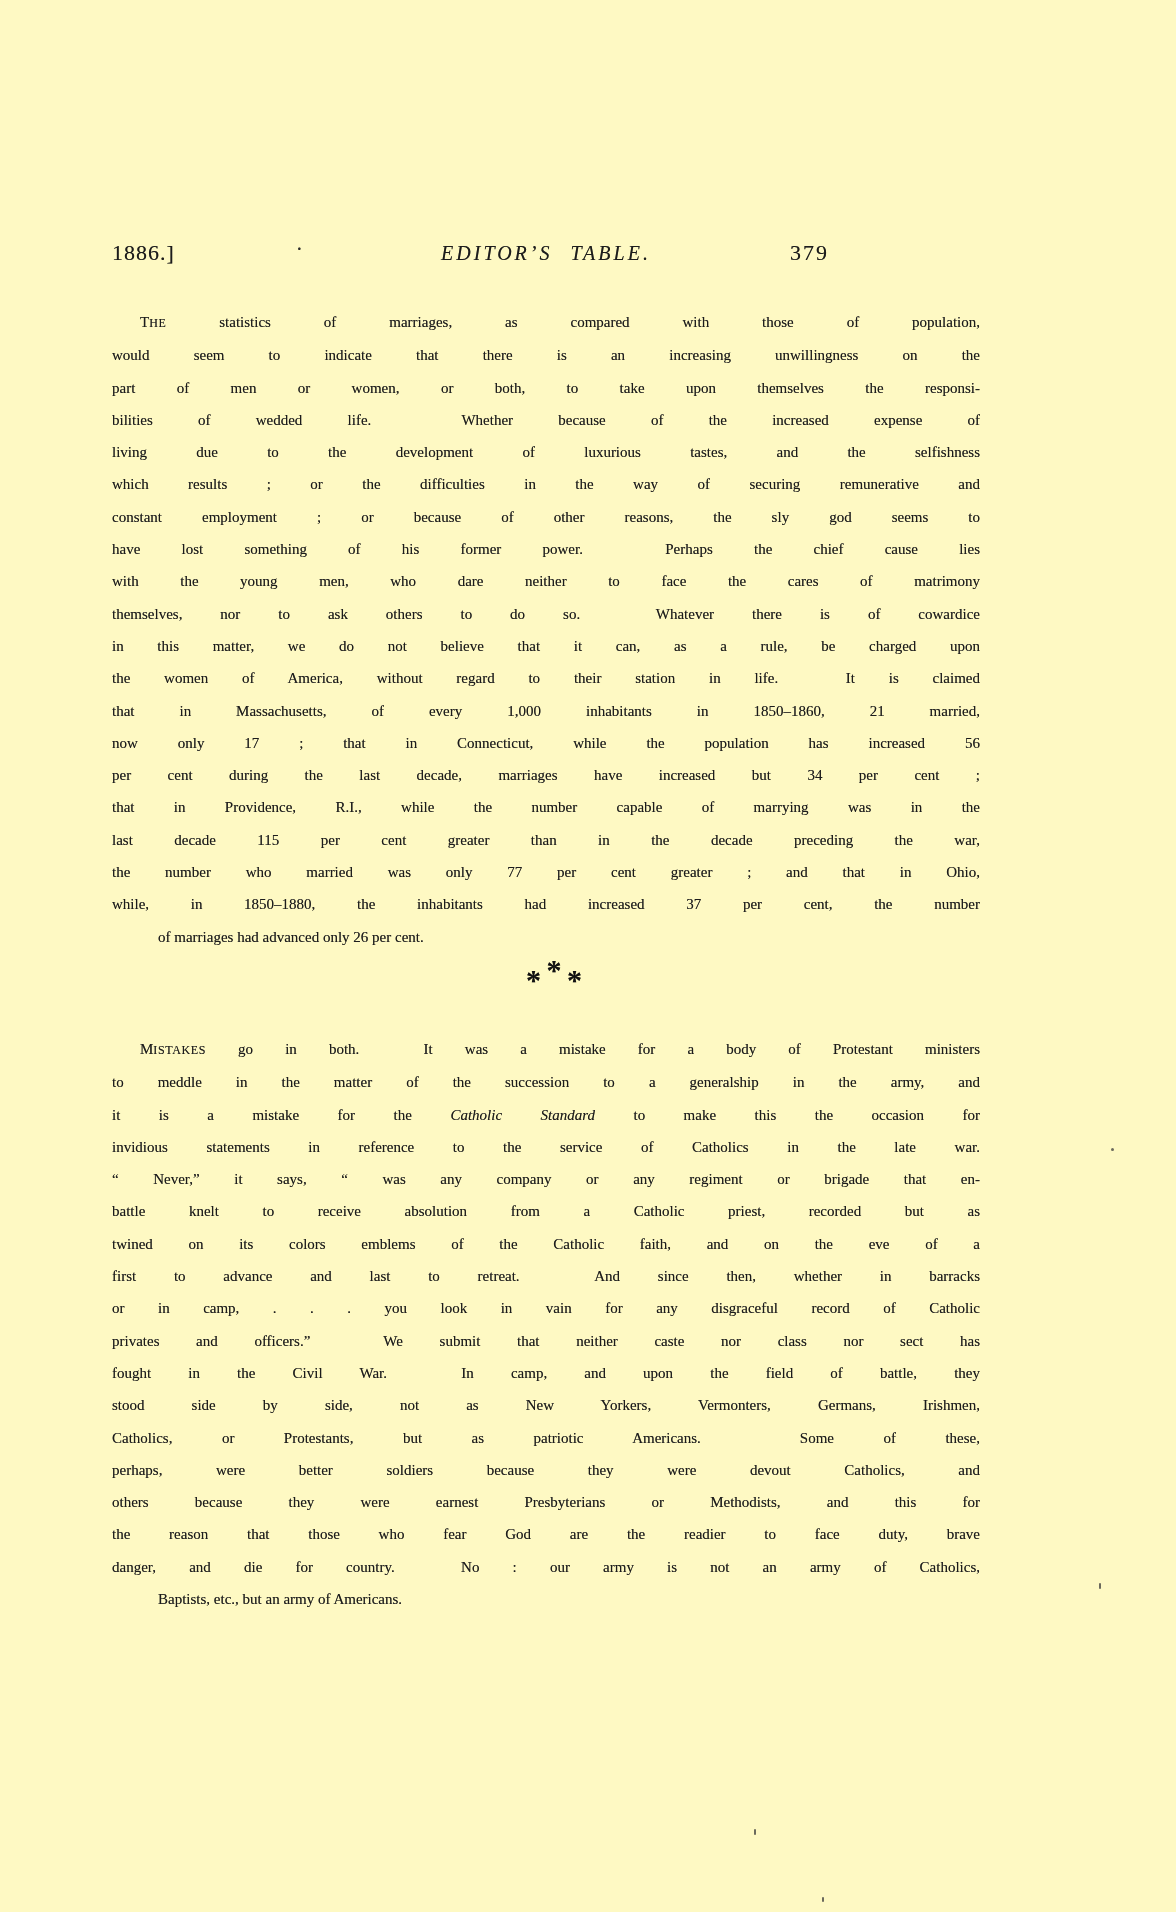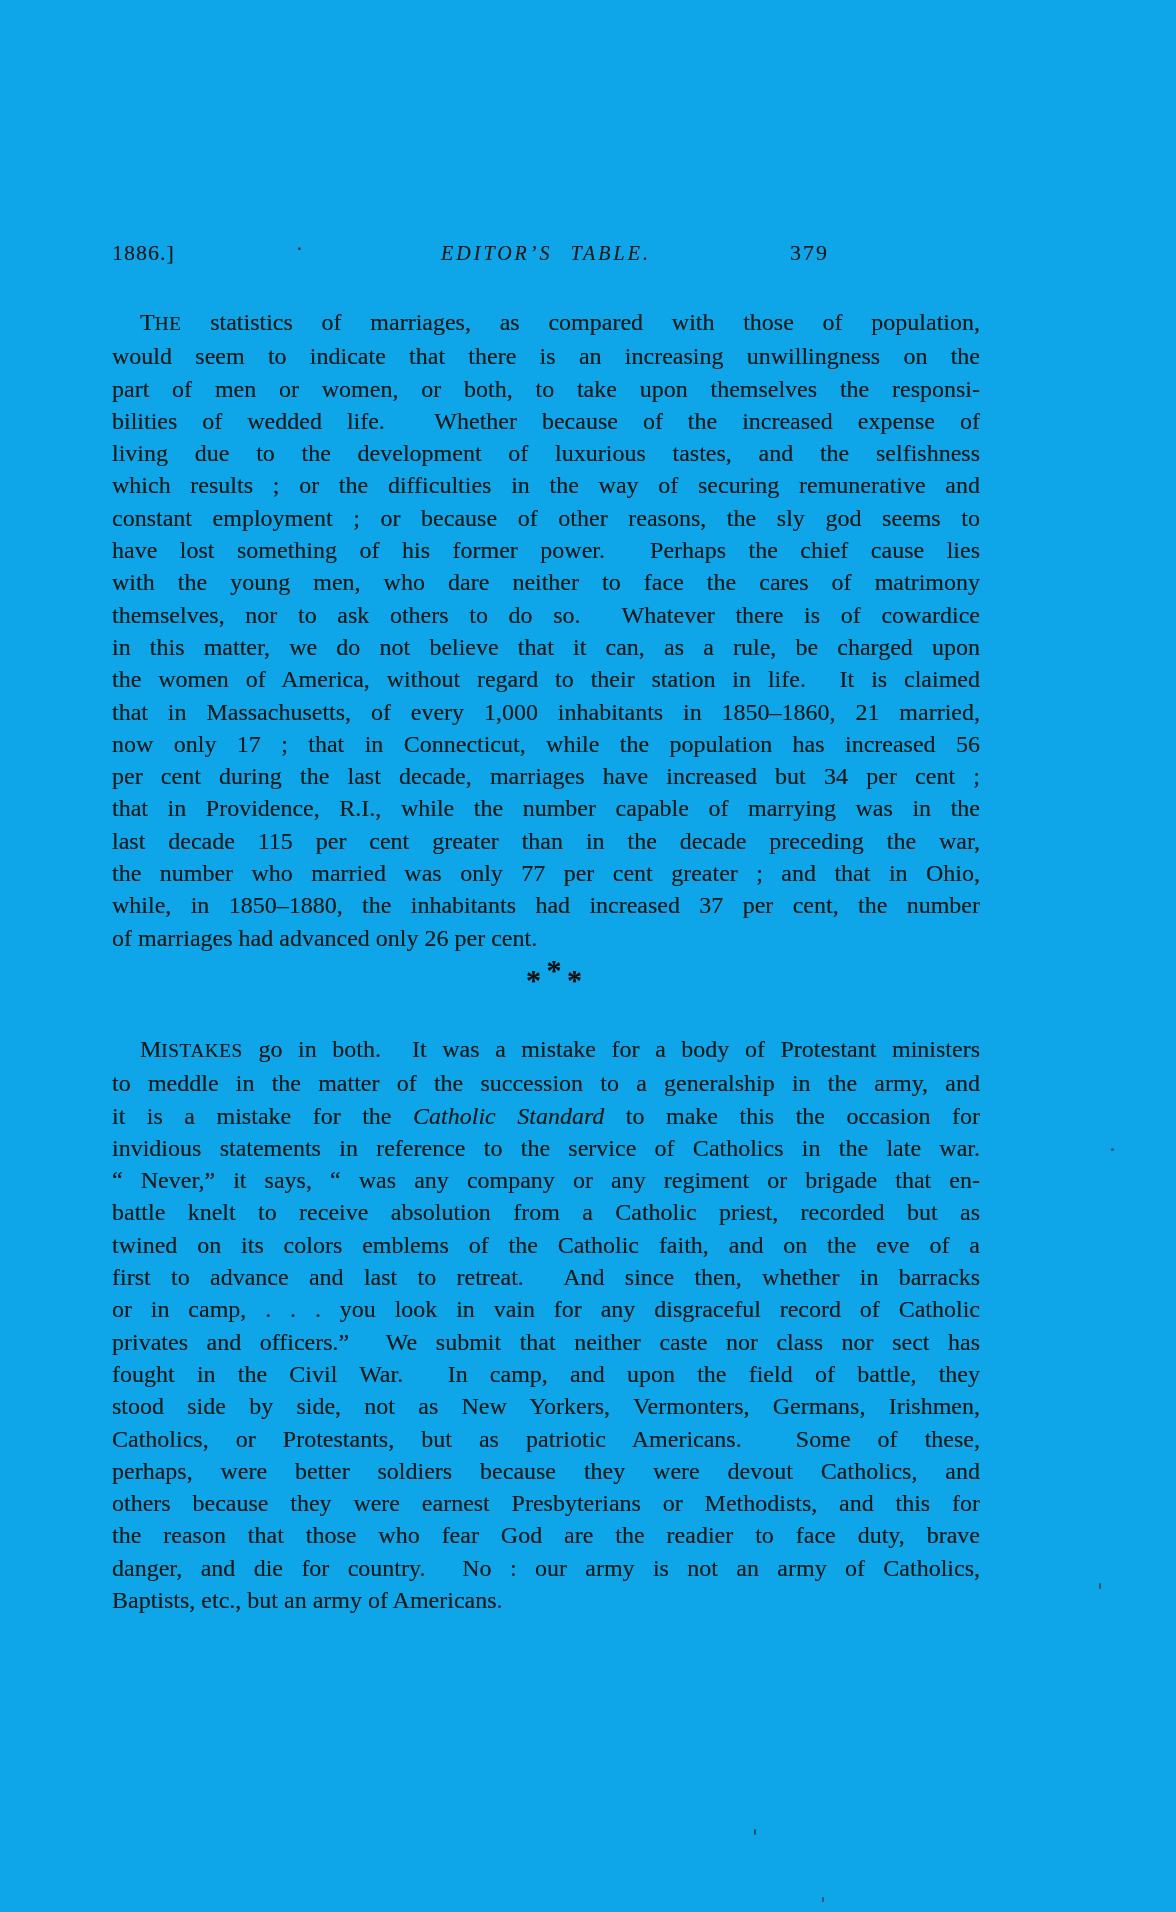--- a/index.html
+++ b/index.html
@@ -1,45 +1,45 @@
 <!DOCTYPE html>
 <html><head>
 <meta charset="utf-8">
 <style>
   html,body{margin:0;padding:0;background:#ffffff;}
   .page{
     position:relative;
     width:1176px;height:1912px;
-    background:#0ea5e9;
+    background:#fef9c3;
     font-family:"Liberation Serif", serif;
     color:#1c1c1c;
     overflow:hidden;
     text-shadow:0 0 0.6px rgba(25,25,25,.55);
   }
   .running-header{
     position:absolute;left:112px;top:240px;width:868px;
     display:flex;align-items:baseline;
     font-size:22px;
   }
   .running-header .date{width:190px;letter-spacing:1px;}
   .running-header .title{
     flex:1;text-align:center;
     font-style:italic;font-size:20px;
     letter-spacing:3px;word-spacing:10px;
   }
   .running-header .pagenum{width:190px;text-align:left;letter-spacing:2px;}
   .header-dot{position:absolute;left:296px;top:238px;font-size:20px;color:#2a2a2a;}
   .para{
     position:absolute;left:112px;width:868px;
-    font-size:24px;line-height:32.3px;
+    font-size:15px;line-height:32.3px;
   }
   #para-0{top:306px;}
   #para-1{top:1033px;}
   .line{white-space:pre-wrap;text-align:justify;text-align-last:justify;}
-  .line.last{text-align-last:left;}
+  .line.last{text-align-last:left;margin-left:46px;}
   .line.indent{text-indent:28px;}
   .sc{font-size:0.8em;letter-spacing:0.6px;}
   .i{font-style:italic;}
   .divider{
     position:absolute;left:120px;top:960px;width:868px;
     text-align:center;font-weight:700;font-size:30px;color:#111;
   }
   .divider .row1{line-height:20px;}
   .divider .row2{display:flex;justify-content:center;gap:26px;line-height:20px;margin-top:-10px;}
   .speck{position:absolute;background:#3a3a3a;border-radius:50%;opacity:.75;}

